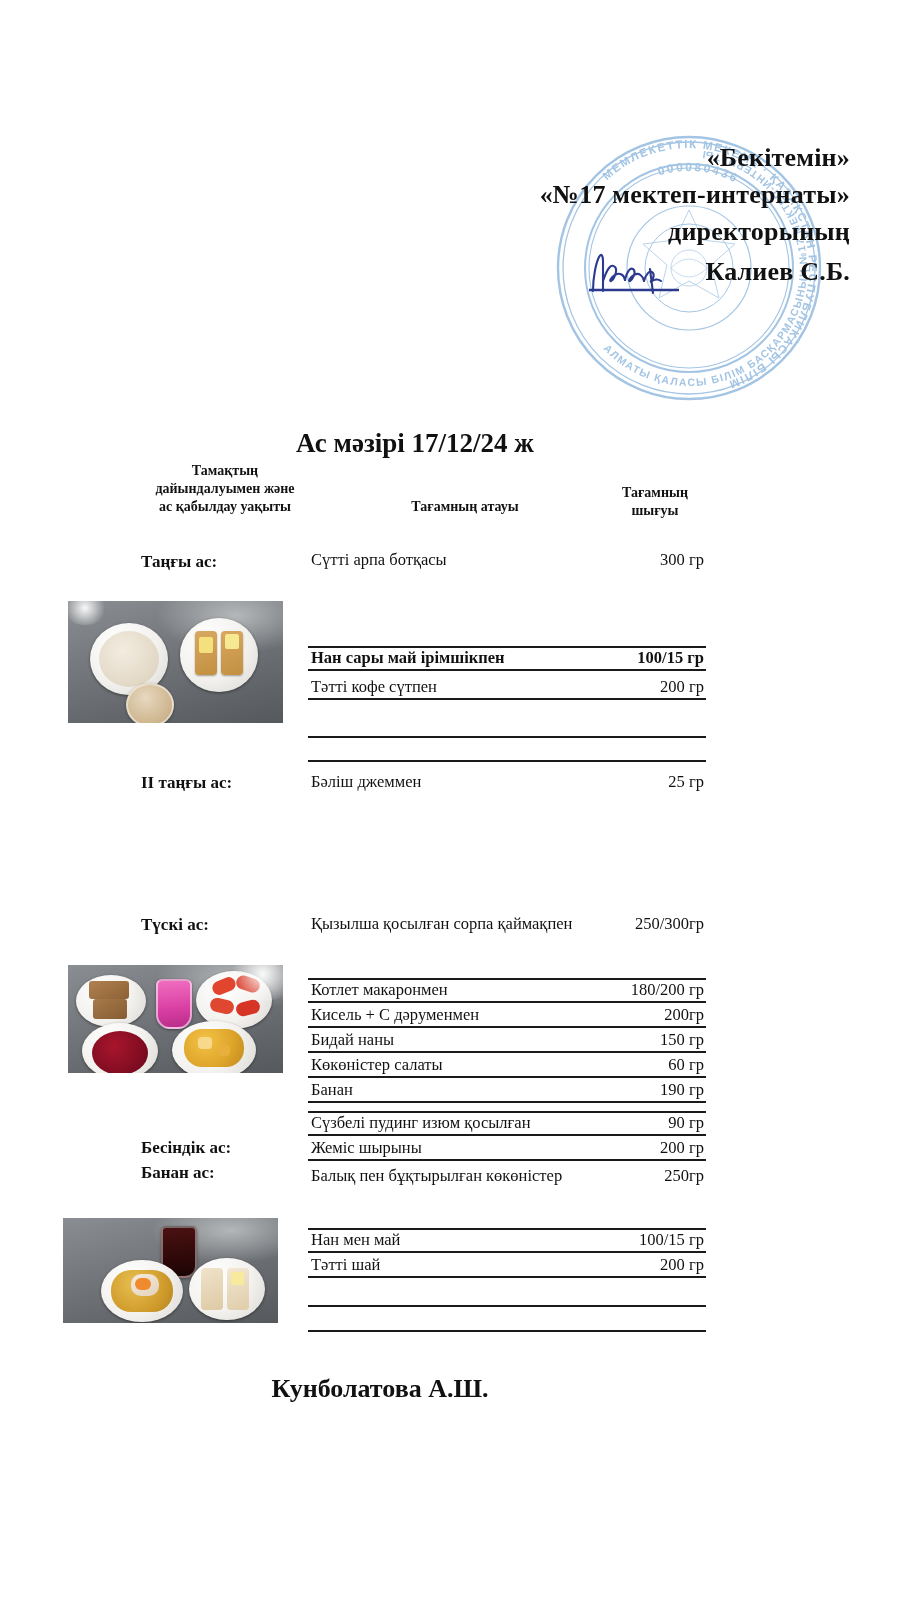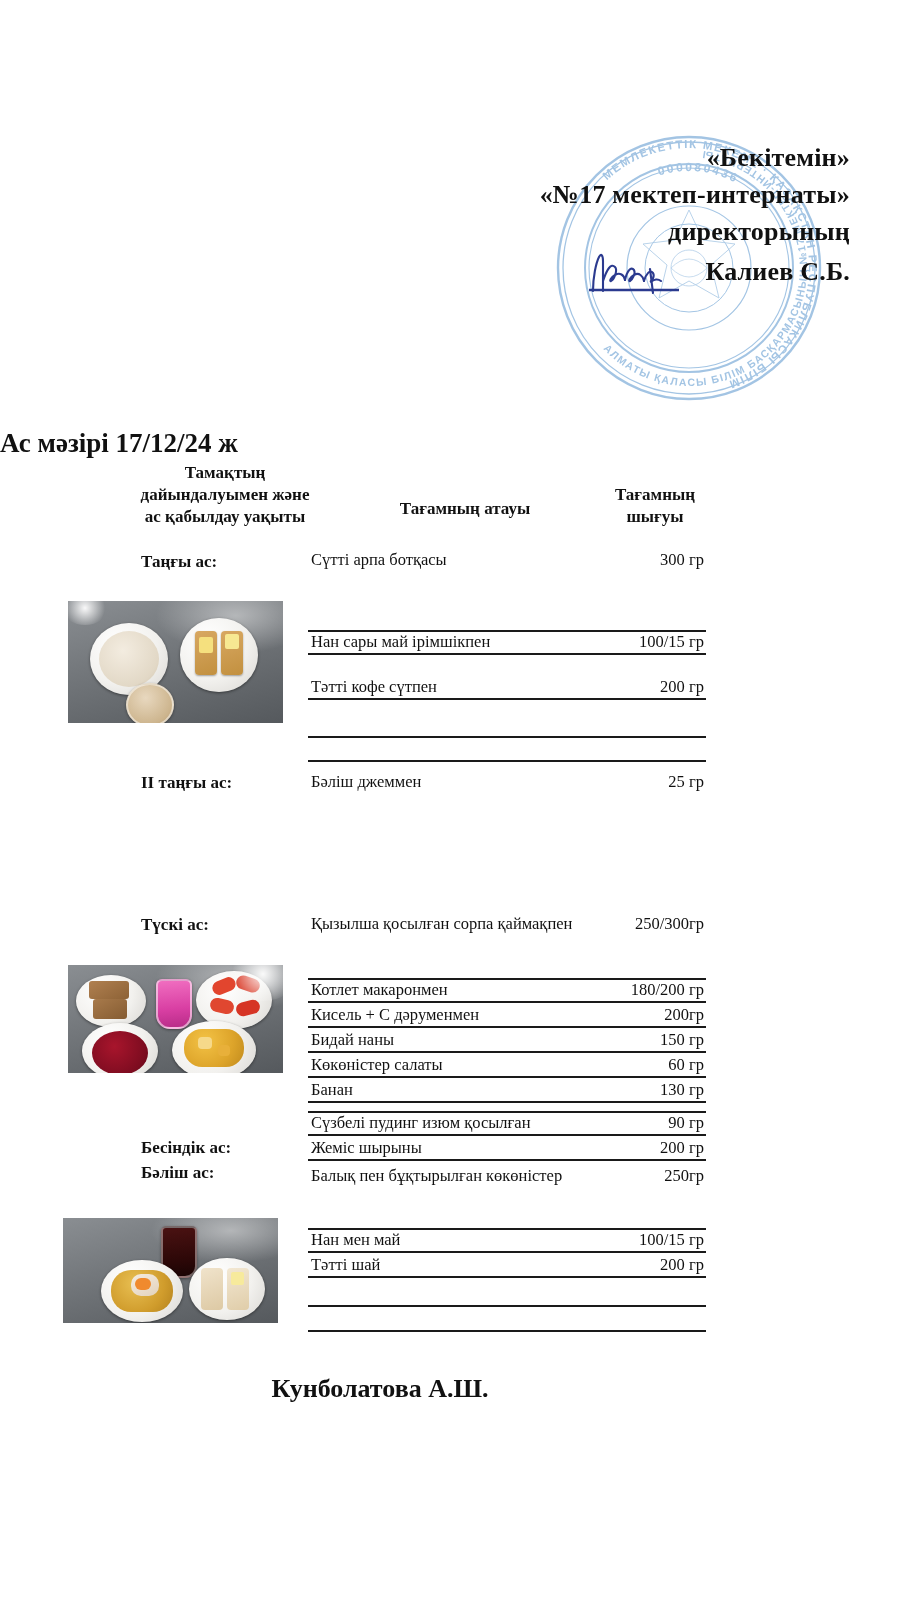--- a/index.html
+++ b/index.html
@@ -58,38 +58,39 @@
     pointer-events: none;
   }
   #stamp svg { display: block; }
 
   
   #menu-title {
     position: absolute;
     left: 0;
     top: 428px;
     width: 830px;
+    text-align: center;
     font-size: 27px;
     font-weight: bold;
     z-index: 2;
   }
 
   
   #col-headers {
     position: absolute;
     top: 462px;
     left: 0;
     width: 900px;
     height: 70px;
     z-index: 2;
   }
   #col-headers .ch {
     position: absolute;
     font-weight: bold;
-    font-size: 17px;
+    font-size: 14px;
     line-height: 1.3;
     text-align: center;
   }
   #ch-time  { left: 130px; top: 0px;  width: 190px; }
   #ch-name  { left: 350px; top: 36px; width: 230px; }
   #ch-yield { left: 570px; top: 22px; width: 170px; }
 
   
   .meal-label {
     position: absolute;
@@ -266,21 +267,21 @@
   <div class="ch" id="ch-yield">
     <div>Тағамның</div>
     <div>шығуы</div>
   </div>
 </div>
 
 <div class="meal-label" style="left:141px; top:552px;">Таңғы ас:</div>
 <div class="meal-label" style="left:141px; top:773px;">II таңғы ас:</div>
 <div class="meal-label" style="left:141px; top:915px;">Түскі ас:</div>
 <div class="meal-label" style="left:141px; top:1114px;margin-top:24px;">Бесіндік ас:</div>
-<div class="meal-label" style="left:141px; top:1163px;">Бәліш ас:</div>
+<div class="meal-label" style="left:141px; top:1163px;">Банан ас:</div>
 
 <div class="photo" style="left:68px; top:601px; width:215px; height:122px;">
   <div class="tabletop"></div>
   <div class="dish plate" style="left:22px; top:22px; width:78px; height:72px;">
     <div class="plate-inner" style="left:9px; top:8px; right:9px; bottom:8px; background:radial-gradient(circle at 40% 35%, #f3ece0, #e2d8c6 70%, #cfc3ad 100%);"></div>
   </div>
   <div class="dish plate" style="left:112px; top:17px; width:78px; height:74px;">
     <div style="position:absolute; left:15px; top:13px; width:22px; height:44px; border-radius:4px; background:linear-gradient(160deg,#d8a862,#c2903f); box-shadow:0 1px 2px rgba(0,0,0,.35);"></div>
     <div style="position:absolute; left:41px; top:13px; width:22px; height:44px; border-radius:4px; background:linear-gradient(160deg,#d8a862,#c2903f); box-shadow:0 1px 2px rgba(0,0,0,.35);"></div>
     <div style="position:absolute; left:19px; top:19px; width:14px; height:16px; border-radius:2px; background:#f5e07e;"></div>
@@ -328,21 +329,21 @@
     <div style="position:absolute; left:42px; top:14px; width:13px; height:13px; border-radius:2px; background:#f7ea9c;"></div>
   </div>
 </div>
 
 <div id="menu-table">
 
 <div class="mrow" style="top: 548px;">
       <span class="dish-name">Сүтті арпа ботқасы</span>
       <span class="dish-yield">300 гр</span>
     </div>
-    <div class="mrow ruled-top ruled-bottom" style="top: 630px;">
+    <div class="mrow ruled-top ruled-bottom" style="top: 646px; font-weight: bold;">
       <span class="dish-name">Нан сары май ірімшікпен</span>
       <span class="dish-yield">100/15 гр</span>
     </div>
     <div class="mrow ruled-bottom" style="top: 675px;">
       <span class="dish-name">Тәтті кофе  сүтпен</span>
       <span class="dish-yield">200 гр</span>
     </div>
     <div class="mrow" style="top: 770px;">
       <span class="dish-name">Бәліш джеммен</span>
       <span class="dish-yield">25 гр</span>
@@ -362,21 +363,21 @@
     <div class="mrow ruled-bottom" style="top: 1028px;">
       <span class="dish-name">Бидай наны</span>
       <span class="dish-yield">150 гр</span>
     </div>
     <div class="mrow ruled-bottom" style="top: 1053px;">
       <span class="dish-name">Көкөністер салаты</span>
       <span class="dish-yield">60 гр</span>
     </div>
     <div class="mrow ruled-bottom" style="top: 1078px;">
       <span class="dish-name">Банан</span>
-      <span class="dish-yield">130 гр</span>
+      <span class="dish-yield">190 гр</span>
     </div>
     <div class="mrow ruled-top ruled-bottom" style="top: 1111px;">
       <span class="dish-name">Сүзбелі пудинг изюм қосылған</span>
       <span class="dish-yield">90 гр</span>
     </div>
     <div class="mrow ruled-bottom" style="top: 1136px;">
       <span class="dish-name">Жеміс шырыны</span>
       <span class="dish-yield">200 гр</span>
     </div>
     <div class="mrow" style="top: 1164px; text-align: center;">

